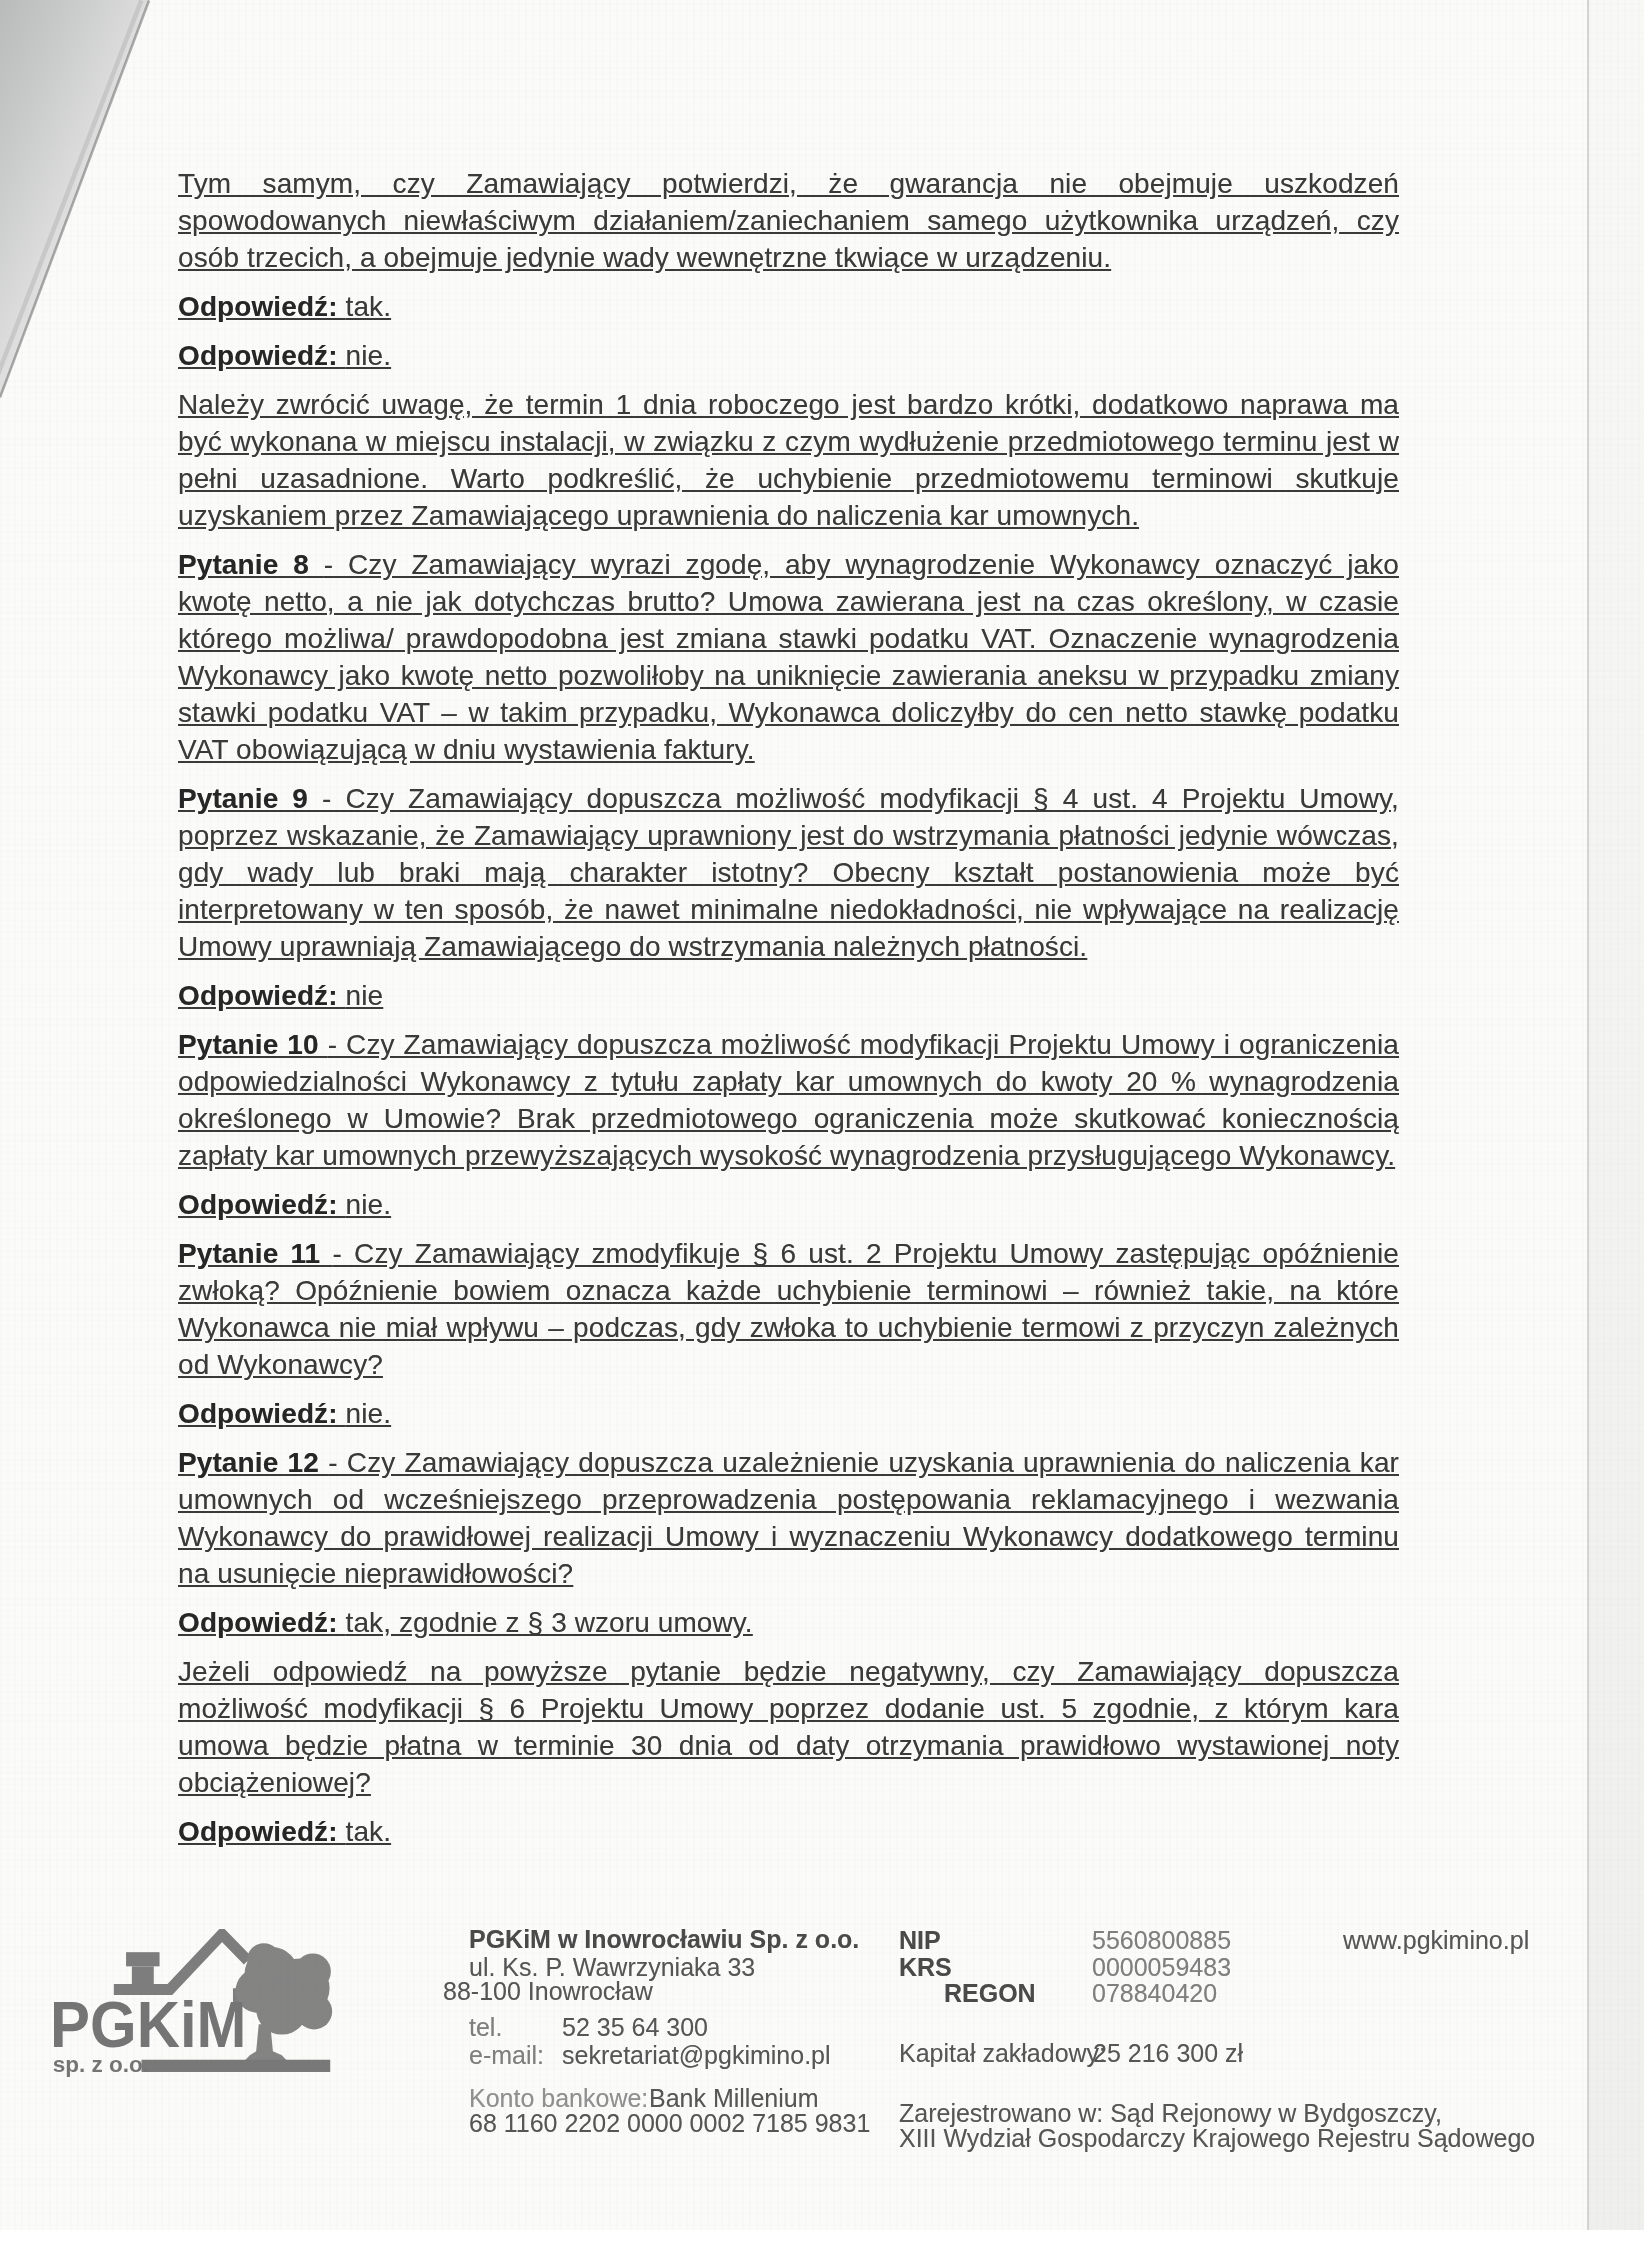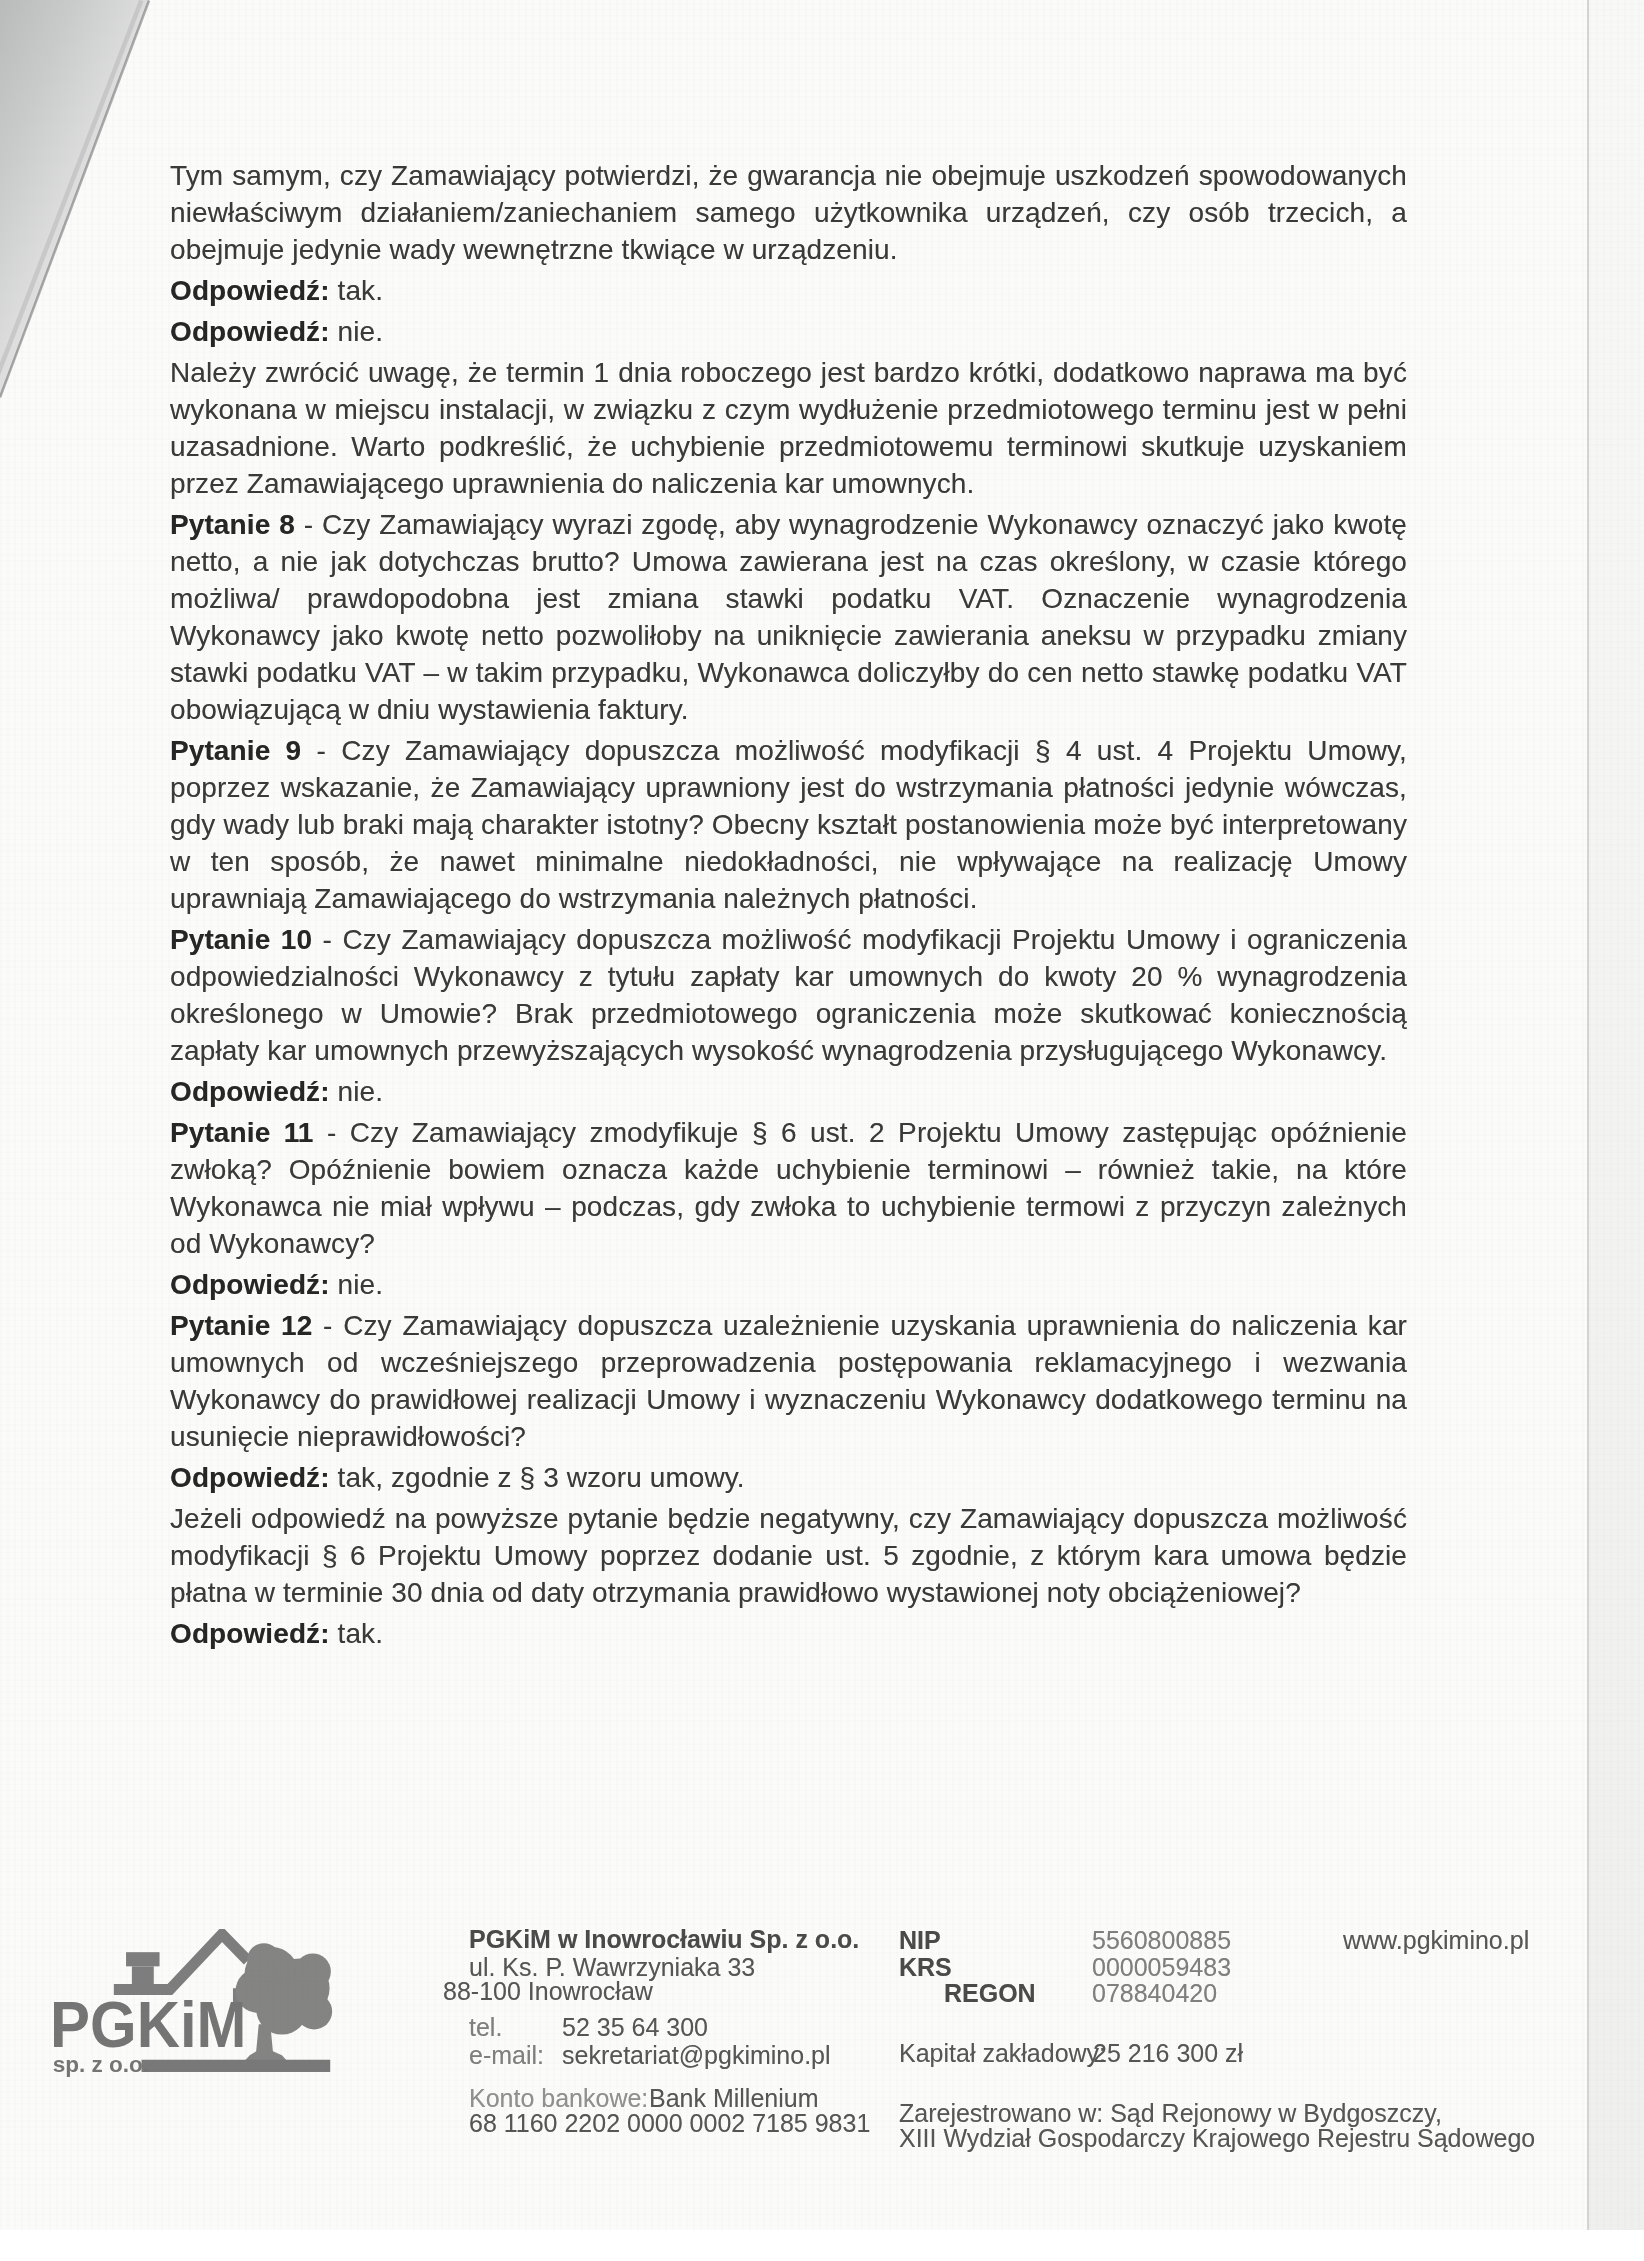--- a/index.html
+++ b/index.html
@@ -40,21 +40,21 @@
   }
   
   .doc{
     position:absolute;left:166px;top:153px;width:1245px;
     font-size:28px;line-height:37px;color:#3a3a3a;
     text-align:justify;
     letter-spacing:0.1px;
     text-shadow:0 0 0.6px rgba(45,45,45,.38);
     hyphens:none;
   }
-  .doc p{margin:4px;}
+  .doc p{margin:12px;text-decoration:underline;}
   .doc strong{color:#262626;}
   
   .frow{
     position:absolute;font-size:25px;line-height:26px;color:#565656;white-space:nowrap;
     text-shadow:0 0 0.6px rgba(70,70,70,.3);
   }
   .frow.bold{font-weight:bold;color:#4a4a4a;}
   .frow.muted{color:#7f7f7f;}
   .frow.light{color:#909090;}
   .logo-svg{position:absolute;left:46px;top:1929px;opacity:.93;}
@@ -73,20 +73,21 @@
   <div class="edge-seam"></div>
   <div class="scanner-bottom"></div>
 
   <div class="doc">
       <p>Tym samym, czy Zamawiający potwierdzi, że gwarancja nie obejmuje uszkodzeń spowodowanych niewłaściwym działaniem/zaniechaniem samego użytkownika urządzeń, czy osób trzecich, a obejmuje jedynie wady wewnętrzne tkwiące w urządzeniu.</p>
       <p><strong>Odpowiedź: </strong>tak.</p>
       <p><strong>Odpowiedź: </strong>nie.</p>
       <p>Należy zwrócić uwagę, że termin 1 dnia roboczego jest bardzo krótki, dodatkowo naprawa ma być wykonana w miejscu instalacji, w związku z czym wydłużenie przedmiotowego terminu jest w pełni uzasadnione. Warto podkreślić, że uchybienie przedmiotowemu terminowi skutkuje uzyskaniem przez Zamawiającego uprawnienia do naliczenia kar umownych.</p>
       <p><strong>Pytanie 8 </strong>- Czy Zamawiający wyrazi zgodę, aby wynagrodzenie Wykonawcy oznaczyć jako kwotę netto, a nie jak dotychczas brutto? Umowa zawierana jest na czas określony, w czasie którego możliwa/ prawdopodobna jest zmiana stawki podatku VAT. Oznaczenie wynagrodzenia Wykonawcy jako kwotę netto pozwoliłoby na uniknięcie zawierania aneksu w przypadku zmiany stawki podatku VAT – w takim przypadku, Wykonawca doliczyłby do cen netto stawkę podatku VAT obowiązującą w dniu wystawienia faktury.</p>
       <p><strong>Pytanie 9 </strong>- Czy Zamawiający dopuszcza możliwość modyfikacji § 4 ust. 4 Projektu Umowy, poprzez wskazanie, że Zamawiający uprawniony jest do wstrzymania płatności jedynie wówczas, gdy wady lub braki mają charakter istotny? Obecny kształt postanowienia może być interpretowany w ten sposób, że nawet minimalne niedokładności, nie wpływające na realizację Umowy uprawniają Zamawiającego do wstrzymania należnych płatności.</p>
+      <p><strong>Odpowiedź: </strong>nie</p>
       <p><strong>Pytanie 10 </strong>- Czy Zamawiający dopuszcza możliwość modyfikacji Projektu Umowy i ograniczenia odpowiedzialności Wykonawcy z tytułu zapłaty kar umownych do kwoty 20 % wynagrodzenia określonego w Umowie? Brak przedmiotowego ograniczenia może skutkować koniecznością zapłaty kar umownych przewyższających wysokość wynagrodzenia przysługującego Wykonawcy.</p>
       <p><strong>Odpowiedź: </strong>nie.</p>
       <p><strong>Pytanie 11 </strong>- Czy Zamawiający zmodyfikuje § 6 ust. 2 Projektu Umowy zastępując opóźnienie zwłoką? Opóźnienie bowiem oznacza każde uchybienie terminowi – również takie, na które Wykonawca nie miał wpływu – podczas, gdy zwłoka to uchybienie termowi z przyczyn zależnych od Wykonawcy?</p>
       <p><strong>Odpowiedź: </strong>nie.</p>
       <p><strong>Pytanie 12 </strong>- Czy Zamawiający dopuszcza uzależnienie uzyskania uprawnienia do naliczenia kar umownych od wcześniejszego przeprowadzenia postępowania reklamacyjnego i wezwania Wykonawcy do prawidłowej realizacji Umowy i wyznaczeniu Wykonawcy dodatkowego terminu na usunięcie nieprawidłowości?</p>
       <p><strong>Odpowiedź: </strong>tak, zgodnie z § 3 wzoru umowy.</p>
       <p>Jeżeli odpowiedź na powyższe pytanie będzie negatywny, czy Zamawiający dopuszcza możliwość modyfikacji § 6 Projektu Umowy poprzez dodanie ust. 5 zgodnie, z którym kara umowa będzie płatna w terminie 30 dnia od daty otrzymania prawidłowo wystawionej noty obciążeniowej?</p>
       <p><strong>Odpowiedź: </strong>tak.</p>
     </div>
 

